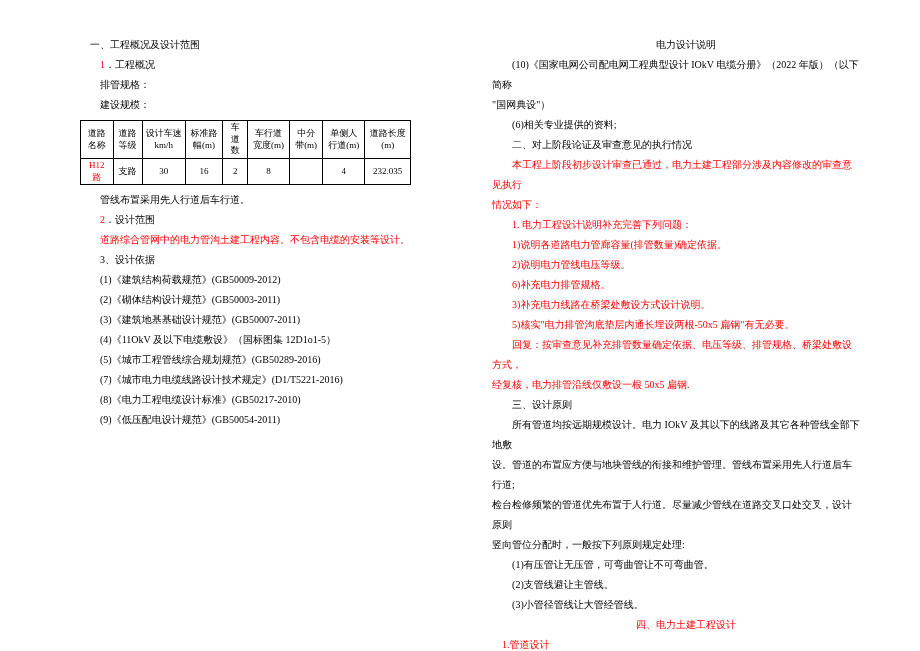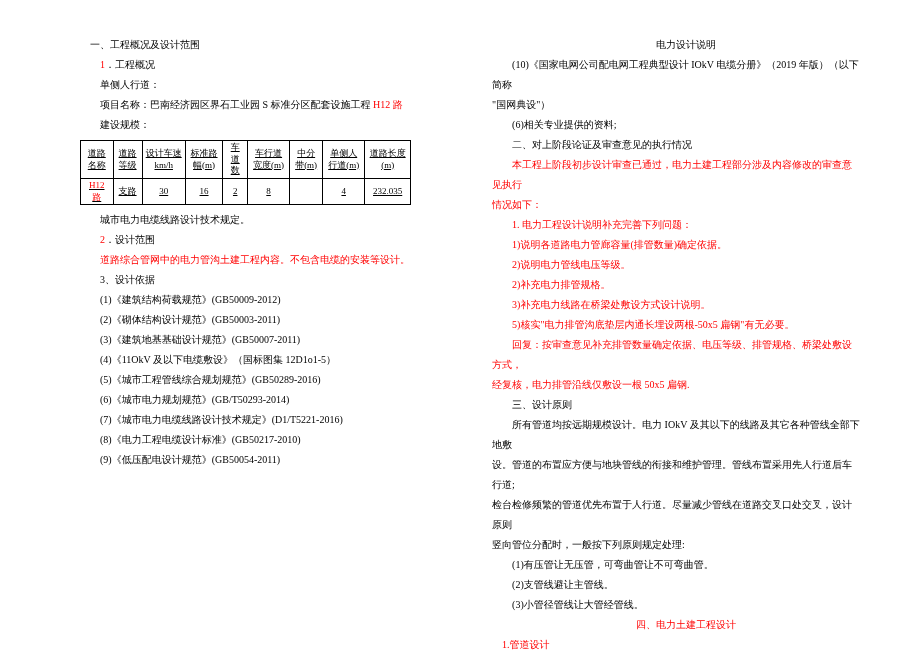--- a/index.html
+++ b/index.html
@@ -44,42 +44,40 @@
       text-indent: 1em;
     }
     .red {
       color: #ff0000;
     }
     table {
       border-collapse: collapse;
       width: 100%;
       font-size: 9px;
       margin: 5px 0;
-      text-decoration: underline;
     }
     td, th {
       border: 1px solid #000;
       padding: 1px 3px;
       text-align: center;
       font-weight: normal;
       line-height: 1.3;
     }
     .section-num {
       color: #ff0000;
     }
   </style>
 </head>
 <body>
 
 <div class="container">
   <div class="column left-column">
     <p class="indent-1">一、工程概况及设计范围</p>
     <p><span class="section-num">1</span><span>．工程概况</span></p>
-    <p>单侧人行道：</p>
-    <p><span>项目名称：巴南经济园区界石工业园 S 标准分区配套设施工程 </span><span class="red">H12 路</span></p>
+    <p>排管规格：</p>
     <p>建设规模：</p>
 
     <table>
       <tbody>
           <tr>
         <td>道路名称</td>
         <td>道路等级</td>
         <td>设计车速km/h</td>
         <td>标准路幅(m)</td>
         <td>车道数</td>
@@ -95,47 +93,46 @@
         <td>16</td>
         <td>2</td>
         <td>8</td>
         <td></td>
         <td>4</td>
         <td>232.035</td>
       </tr>
     </tbody>
       </table>
 
-    <p>城市电力电缆线路设计技术规定。</p>
+    <p>管线布置采用先人行道后车行道。</p>
     <p><span class="section-num">2</span><span>．设计范围</span></p>
     <p class="red">道路综合管网中的电力管沟土建工程内容。不包含电缆的安装等设计。</p>
     <p>3、设计依据</p>
     <p>(1)《建筑结构荷载规范》(GB50009-2012)</p>
     <p>(2)《砌体结构设计规范》(GB50003-2011)</p>
     <p>(3)《建筑地基基础设计规范》(GB50007-2011)</p>
     <p>(4)《11OkV 及以下电缆敷设》（国标图集 12D1o1-5）</p>
     <p>(5)《城市工程管线综合规划规范》(GB50289-2016)</p>
-    <p>(6)《城市电力规划规范》(GB/T50293-2014)</p>
     <p>(7)《城市电力电缆线路设计技术规定》(D1/T5221-2016)</p>
     <p>(8)《电力工程电缆设计标准》(GB50217-2010)</p>
     <p>(9)《低压配电设计规范》(GB50054-2011)</p>
   </div>
 
   <div class="column right-column">
     <p class="title-center">电力设计说明</p>
-    <p>(10)《国家电网公司配电网工程典型设计 IOkV 电缆分册》（2019 年版）（以下简称</p>
+    <p>(10)《国家电网公司配电网工程典型设计 IOkV 电缆分册》（2022 年版）（以下简称</p>
     <p class="no-indent">"国网典设"）</p>
     <p>(6)相关专业提供的资料;</p>
     <p>二、对上阶段论证及审查意见的执行情况</p>
     <p class="red">本工程上阶段初步设计审查已通过，电力土建工程部分涉及内容修改的审查意见执行</p>
     <p class="no-indent red">情况如下：</p>
     <p class="red">1. 电力工程设计说明补充完善下列问题：</p>
     <p class="red">1)说明各道路电力管廊容量(排管数量)确定依据。</p>
     <p class="red">2)说明电力管线电压等级。</p>
-    <p class="red">2)补充电力排管规格。</p>
+    <p class="red">6)补充电力排管规格。</p>
     <p class="red">3)补充电力线路在桥梁处敷设方式设计说明。</p>
     <p class="red">5)核实"电力排管沟底垫层内通长埋设两根-50x5 扁钢"有无必要。</p>
     <p class="red">回复：按审查意见补充排管数量确定依据、电压等级、排管规格、桥梁处敷设方式，</p>
     <p class="no-indent red">经复核，电力排管沿线仅敷设一根 50x5 扁钢.</p>
     <p>三、设计原则</p>
     <p>所有管道均按远期规模设计。电力 IOkV 及其以下的线路及其它各种管线全部下地敷</p>
     <p class="no-indent">设。管道的布置应方便与地块管线的衔接和维护管理。管线布置采用先人行道后车行道;</p>
     <p class="no-indent">检台检修频繁的管道优先布置于人行道。尽量减少管线在道路交叉口处交叉，设计原则</p>
     <p class="no-indent">竖向管位分配时，一般按下列原则规定处理:</p>
     <p>(1)有压管让无压管，可弯曲管让不可弯曲管。</p>

